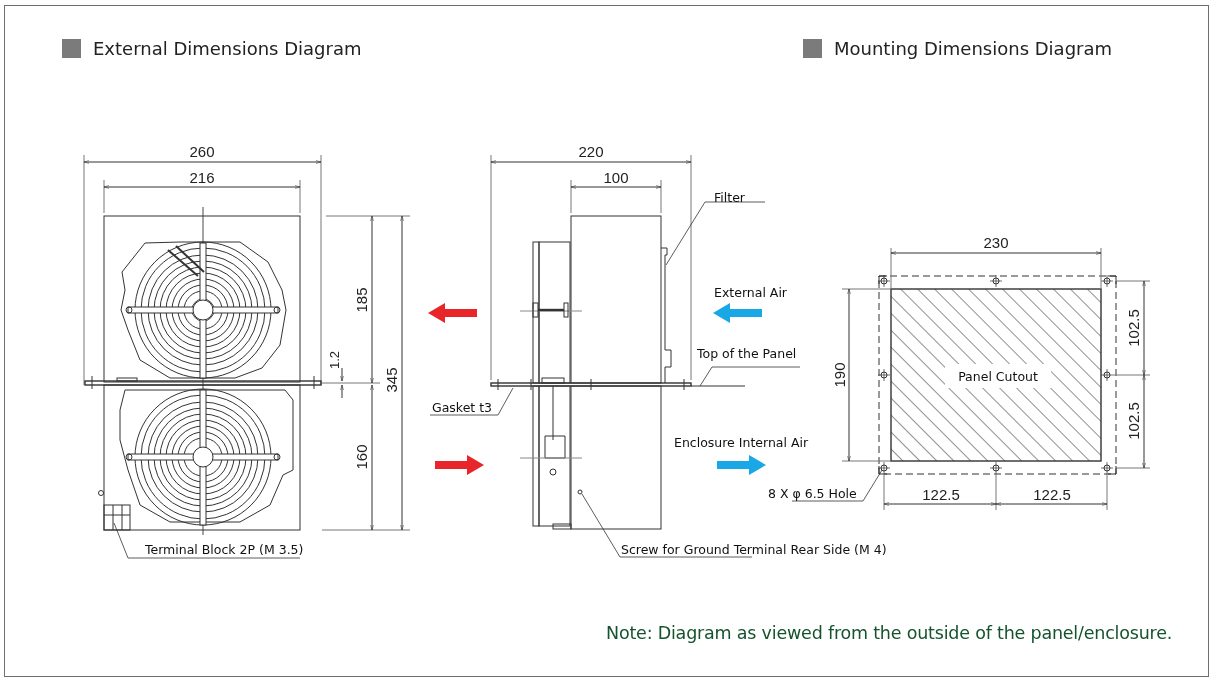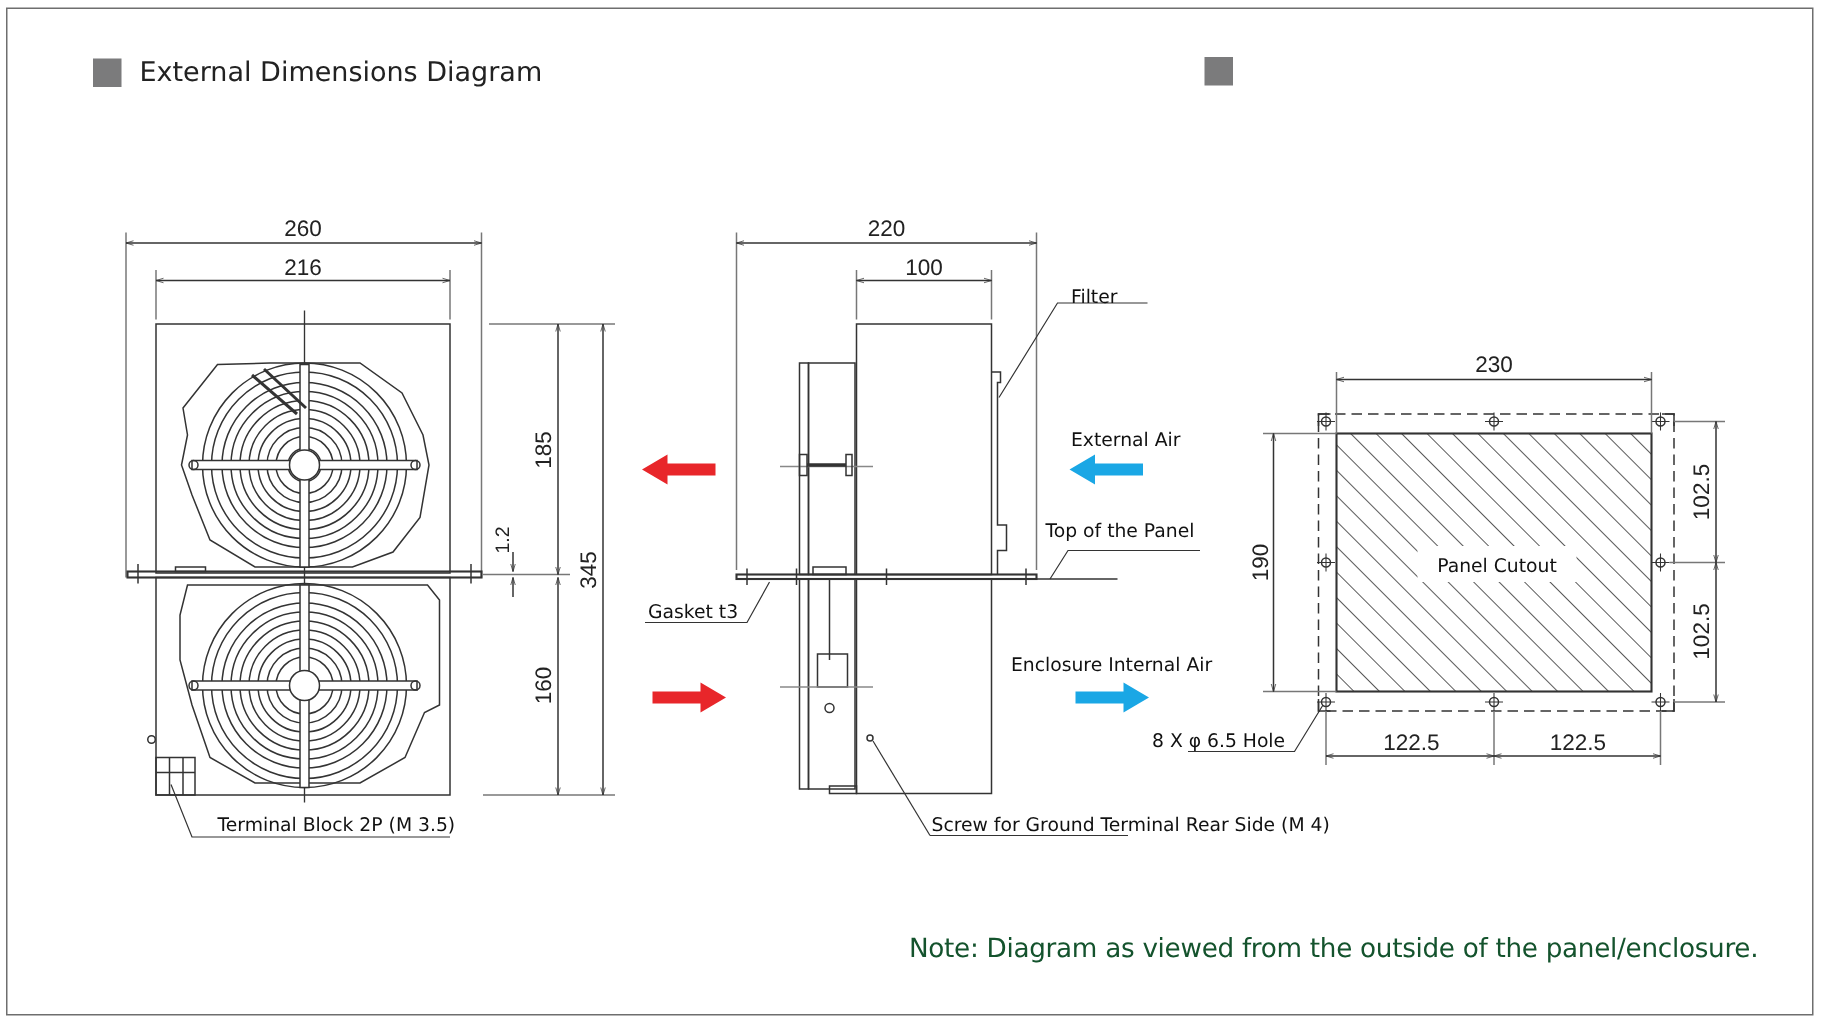--- a/index.html
+++ b/index.html
@@ -16,20 +16,21 @@
 <body>
 
 <div class="frame"></div>
 
 <div class="heading" style="left:62px;top:38px;">
   <span class="sq"></span>
   <span>External Dimensions Diagram</span>
 </div>
 <div class="heading" style="left:803px;top:38px;">
   <span class="sq"></span>
+  <span>Mounting Dimensions Diagram</span>
 </div>
 
 <svg id="drawing" width="1215" height="684" viewBox="0 0 1215 684">
   <defs>
     <marker id="arr" viewBox="0 0 10 10" refX="10" refY="5" markerWidth="9" markerHeight="5" orient="auto-start-reverse">
       <path d="M0,2 L10,5 L0,8" fill="none" stroke="#333" stroke-width="1"></path>
     </marker>
     <pattern id="hatch" patternUnits="userSpaceOnUse" width="12" height="12" patternTransform="rotate(-45)">
       <line x1="0" y1="0" x2="0" y2="12" stroke="#222" stroke-width="1"></line>
     </pattern>

